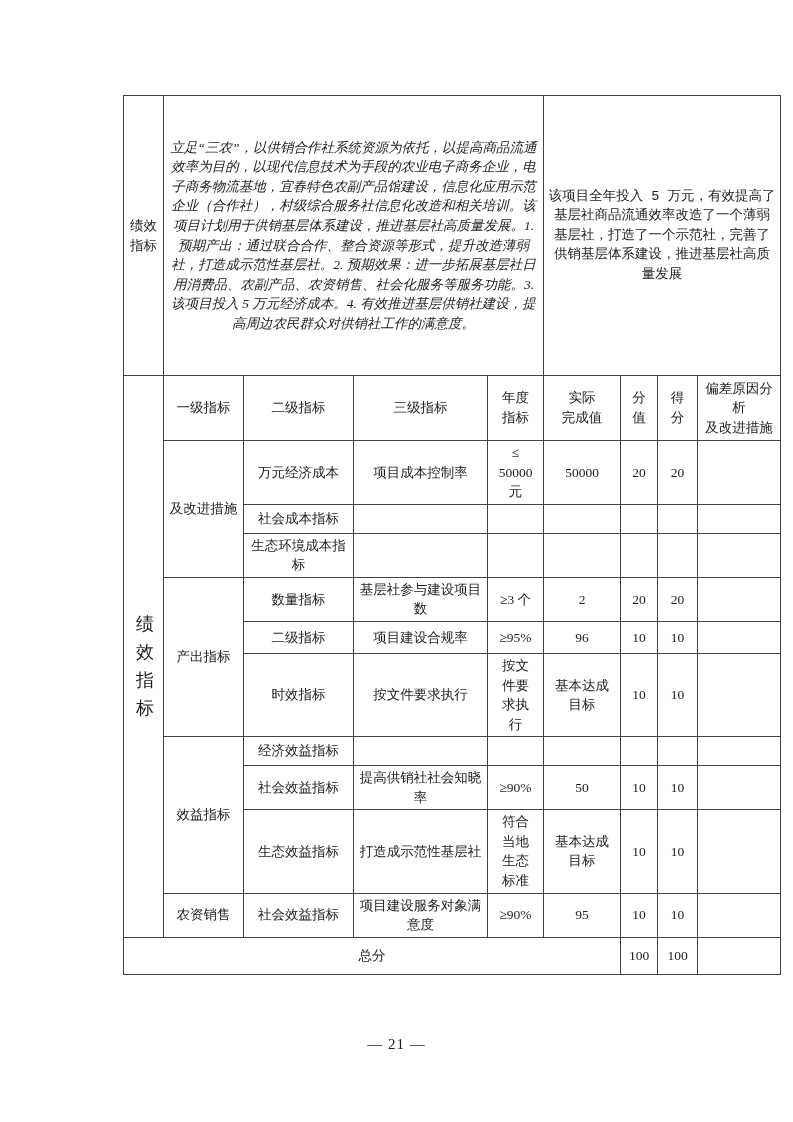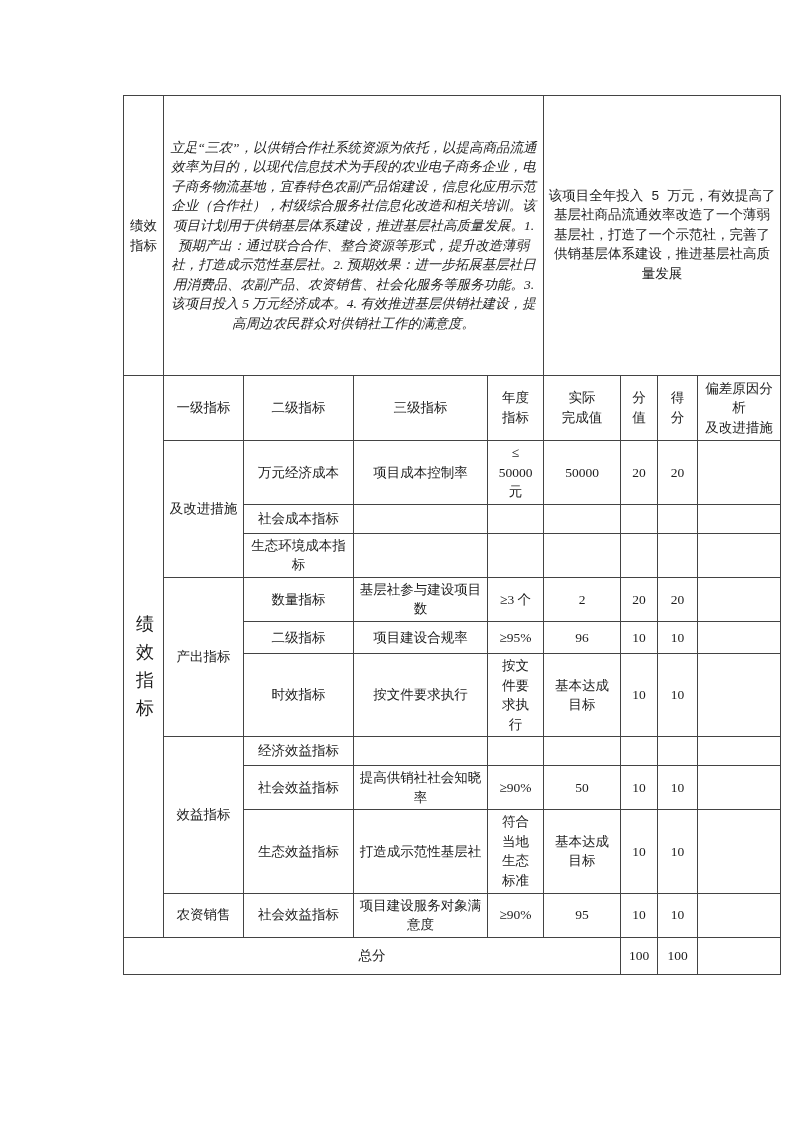--- a/index.html
+++ b/index.html
@@ -234,13 +234,14 @@
 
     <tr style="height:37px">
       <td colspan="6">总分</td>
       <td class="num-small">100</td>
       <td class="num">100</td>
       <td></td>
     </tr>
   </tbody>
     </table>
 
+  <div class="page-number">— 21 —</div>
 </div>
 
 </body></html>

